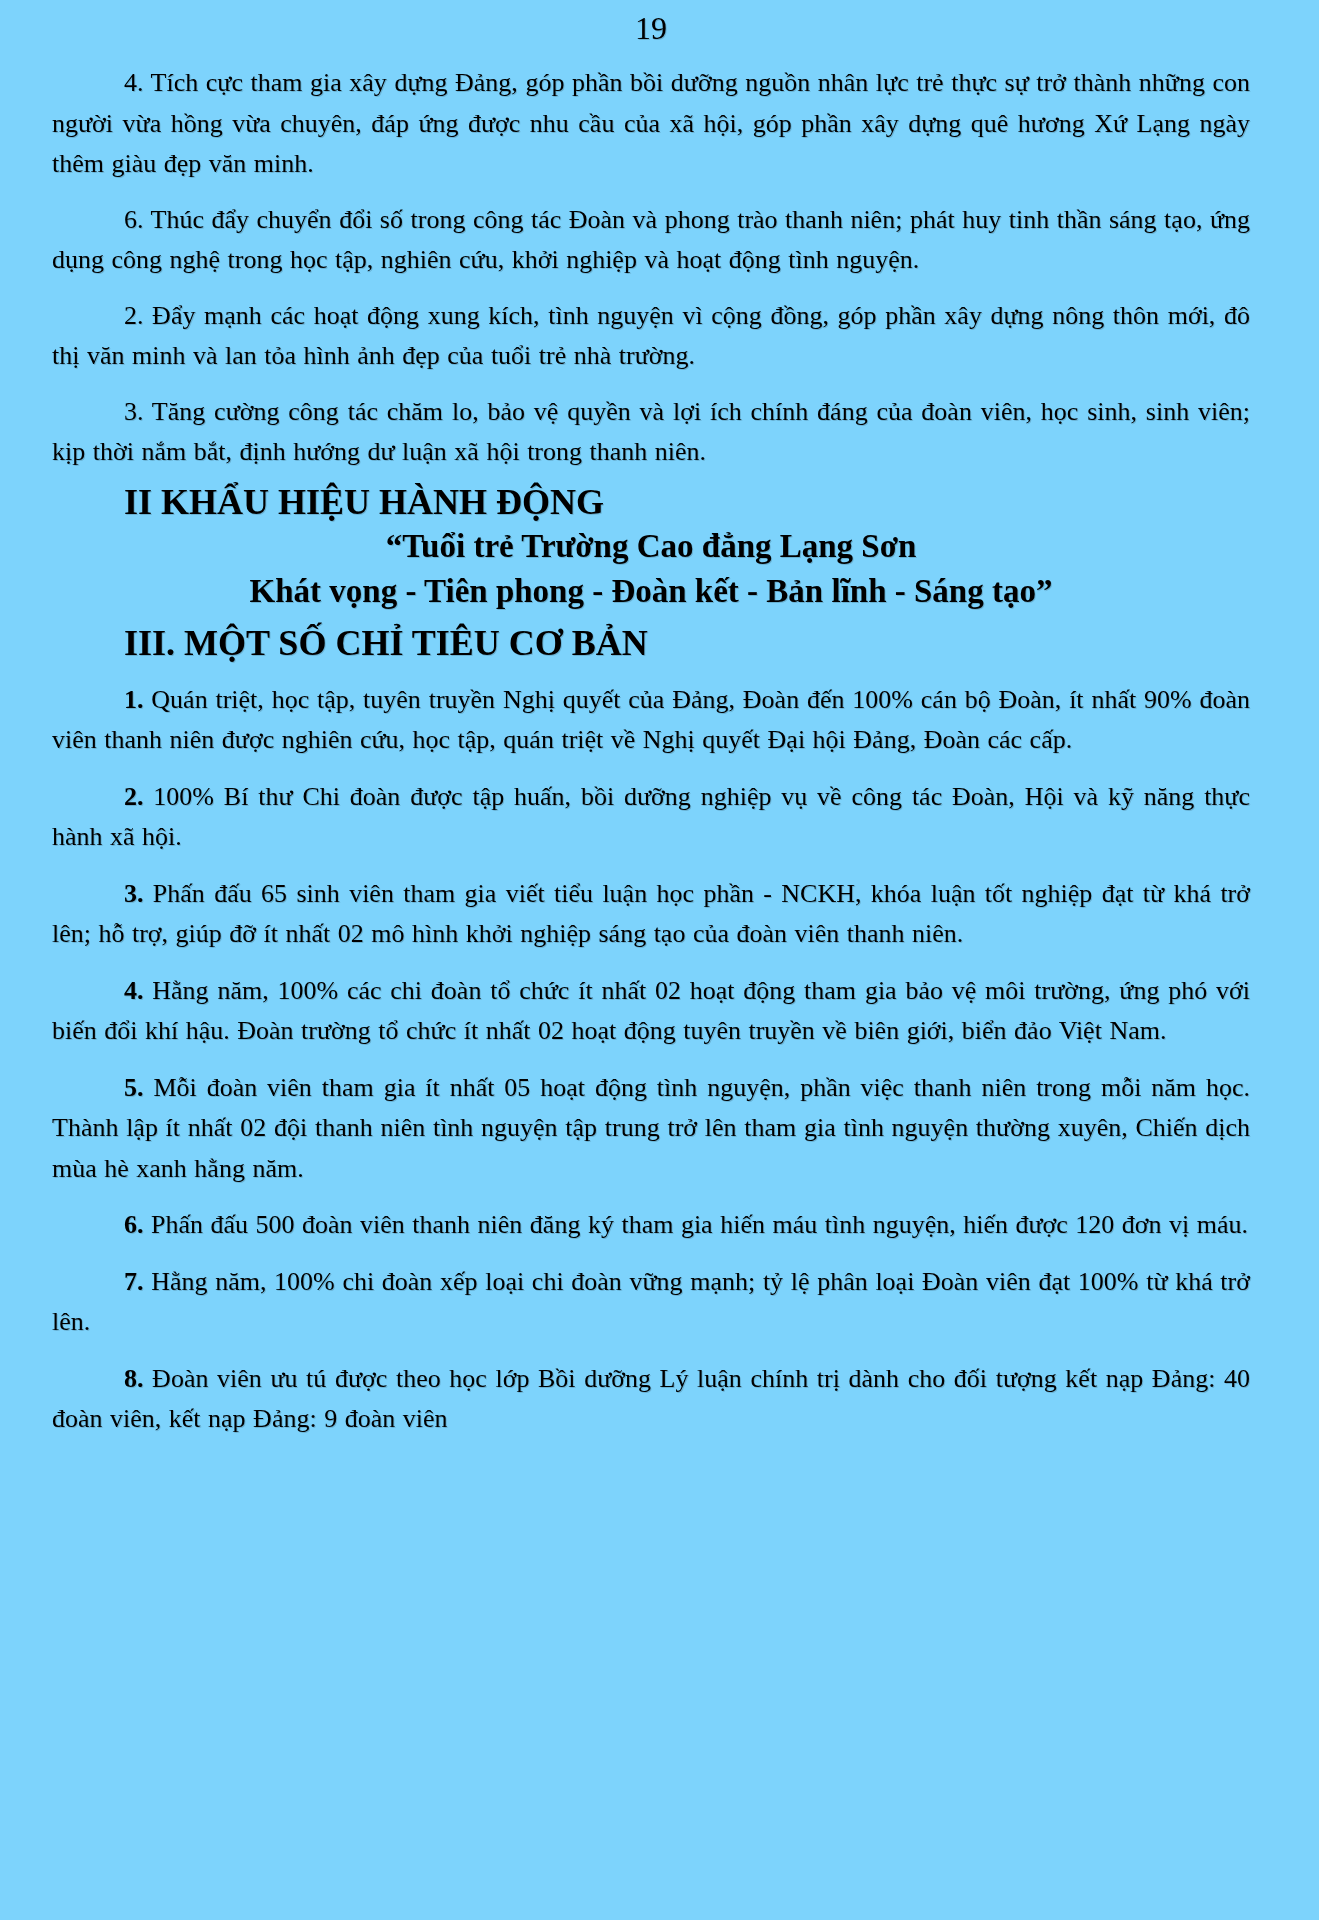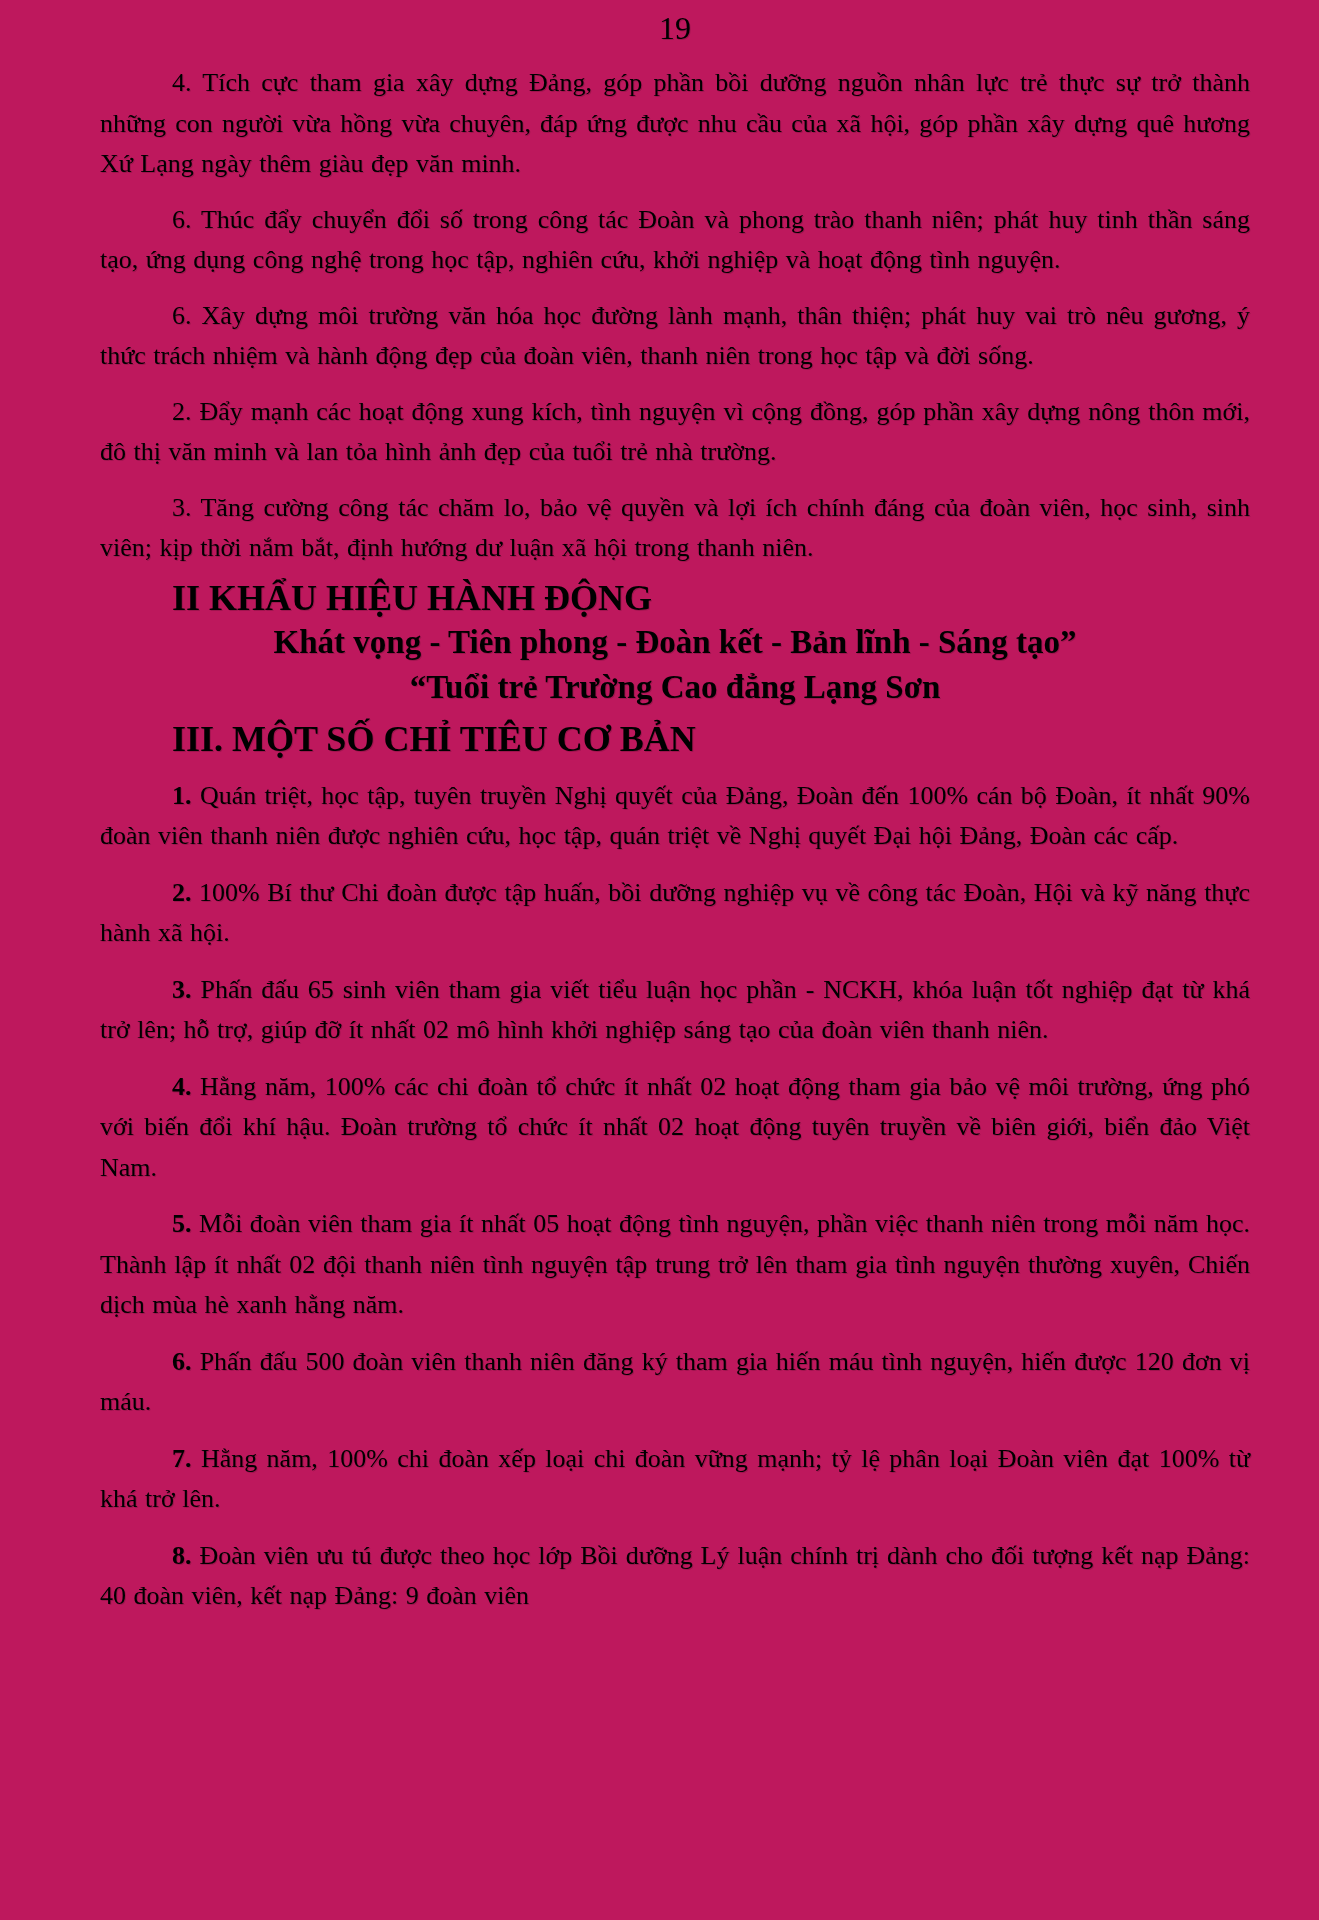--- a/index.html
+++ b/index.html
@@ -11,22 +11,22 @@
     width: 1319px;
     height: 1920px;
     overflow: hidden;
     color: #000000;
     font-family: "Liberation Serif", "DejaVu Serif", serif;
   }
   .page {
     box-sizing: border-box;
     width: 1319px;
     height: 1920px;
-    padding: 8px 69px 0 100px;
-    background: #be185d;
+    padding: 8px 69px 0 52px;
+    background: #7dd3fc;
     text-shadow: 1px 1px 0 rgba(0,0,0,0.16);
   }
   .page-number {
     text-align: center;
     font-size: 32px;
     line-height: 40px;
     margin: 0;
   }
   .para {
     font-size: 26px;
@@ -63,27 +63,26 @@
 </style>
 </head>
 <body>
 
 <div class="page">
 
   <p class="page-number">19</p>
 
   <p class="para">4. Tích cực tham gia xây dựng Đảng, góp phần bồi dưỡng nguồn nhân lực trẻ thực sự trở thành những con người vừa hồng vừa chuyên, đáp ứng được nhu cầu của xã hội, góp phần xây dựng quê hương Xứ Lạng ngày thêm giàu đẹp văn minh.</p>
   <p class="para">6. Thúc đẩy chuyển đổi số trong công tác Đoàn và phong trào thanh niên; phát huy tinh thần sáng tạo, ứng dụng công nghệ trong học tập, nghiên cứu, khởi nghiệp và hoạt động tình nguyện.</p>
-  <p class="para">6. Xây dựng môi trường văn hóa học đường lành mạnh, thân thiện; phát huy vai trò nêu gương, ý thức trách nhiệm và hành động đẹp của đoàn viên, thanh niên trong học tập và đời sống.</p>
   <p class="para">2. Đẩy mạnh các hoạt động xung kích, tình nguyện vì cộng đồng, góp phần xây dựng nông thôn mới, đô thị văn minh và lan tỏa hình ảnh đẹp của tuổi trẻ nhà trường.</p>
   <p class="para">3. Tăng cường công tác chăm lo, bảo vệ quyền và lợi ích chính đáng của đoàn viên, học sinh, sinh viên; kịp thời nắm bắt, định hướng dư luận xã hội trong thanh niên.</p>
 
   <p class="heading">II KHẨU HIỆU HÀNH ĐỘNG</p>
+  <p class="slogan">“Tuổi trẻ Trường Cao đẳng Lạng Sơn</p>
   <p class="slogan">Khát vọng - Tiên phong - Đoàn kết - Bản lĩnh - Sáng tạo”</p>
-  <p class="slogan">“Tuổi trẻ Trường Cao đẳng Lạng Sơn</p>
 
   <p class="heading heading-iii">III. MỘT SỐ CHỈ TIÊU CƠ BẢN</p>
 
   <p class="para item"><span class="item-num">1.</span> <span>Quán triệt, học tập, tuyên truyền Nghị quyết của Đảng, Đoàn đến 100% cán bộ Đoàn, ít nhất 90% đoàn viên thanh niên được nghiên cứu, học tập, quán triệt về Nghị quyết Đại hội Đảng, Đoàn các cấp.</span></p>
   <p class="para item"><span class="item-num">2.</span> <span>100% Bí thư Chi đoàn được tập huấn, bồi dưỡng nghiệp vụ về công tác Đoàn, Hội và kỹ năng thực hành xã hội.</span></p>
   <p class="para item"><span class="item-num">3.</span> <span>Phấn đấu 65 sinh viên tham gia viết tiểu luận học phần - NCKH, khóa luận tốt nghiệp đạt từ khá trở lên; hỗ trợ, giúp đỡ ít nhất 02 mô hình khởi nghiệp sáng tạo của đoàn viên thanh niên.</span></p>
   <p class="para item"><span class="item-num">4.</span> <span>Hằng năm, 100% các chi đoàn tổ chức ít nhất 02 hoạt động tham gia bảo vệ môi trường, ứng phó với biến đổi khí hậu. Đoàn trường tổ chức ít nhất 02 hoạt động tuyên truyền về biên giới, biển đảo Việt Nam.</span></p>
   <p class="para item"><span class="item-num">5.</span> <span>Mỗi đoàn viên tham gia ít nhất 05 hoạt động tình nguyện, phần việc thanh niên trong mỗi năm học. Thành lập ít nhất 02 đội thanh niên tình nguyện tập trung trở lên tham gia tình nguyện thường xuyên, Chiến dịch mùa hè xanh hằng năm.</span></p>
   <p class="para item"><span class="item-num">6.</span> <span>Phấn đấu 500 đoàn viên thanh niên đăng ký tham gia hiến máu tình nguyện, hiến được 120 đơn vị máu.</span></p>
   <p class="para item"><span class="item-num">7.</span> <span>Hằng năm, 100% chi đoàn xếp loại chi đoàn vững mạnh; tỷ lệ phân loại Đoàn viên đạt 100% từ khá trở lên.</span></p>

